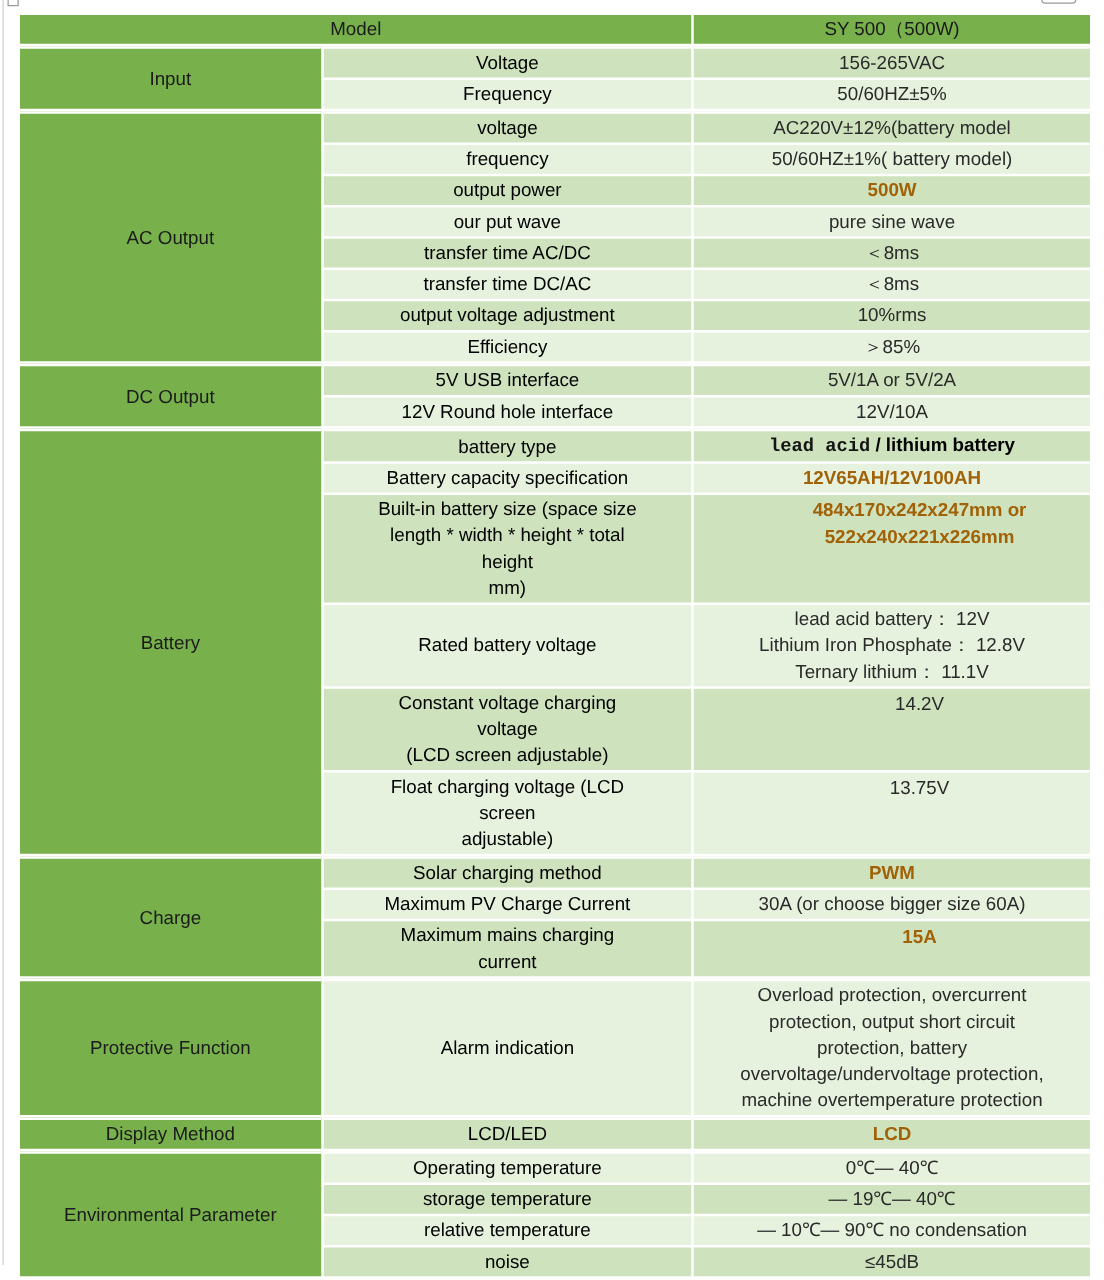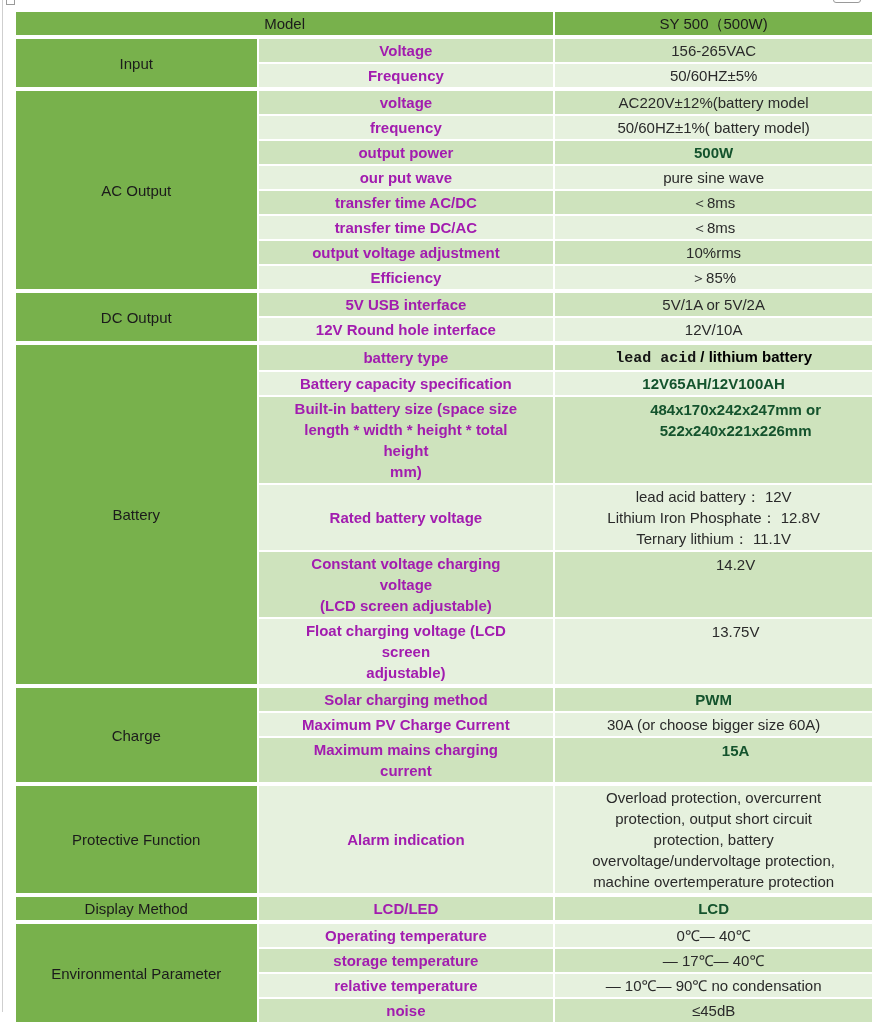--- a/index.html
+++ b/index.html
@@ -18,22 +18,22 @@
   col.c1{width:240px;} col.c2{width:294px;} col.c3{width:316px;}
   td{
     text-align:center;vertical-align:middle;
     font-size:15px;line-height:21px;color:#2a2a2a;
     padding:1px 4px;height:21px;white-space:pre-line;
     overflow:hidden;
   }
   td.green{background:#78b14c;color:#1b1b1b;}
   td.dark{background:#cee3bd;}
   td.light{background:#e6f1de;}
-  td.param{font-weight:700;color:#a21caf;}
-  td.vbold{font-weight:700;color:#14532d;}
+  td.param{font-weight:400;color:#000000;}
+  td.vbold{font-weight:700;color:#a16207;}
   td.gstart{border-top:2px solid #ffffff;}
   td.vtop{vertical-align:top;padding-top:2px;padding-left:48px;}
   .bseg{font-weight:700;color:#151515;font-family:Liberation Mono, monospace;}
   .rseg{font-weight:700;color:#000000;}
 </style>
 </head>
 <body>
 
 <div class="page-edge-line"></div>
 <div class="handle tl"></div>
@@ -164,21 +164,21 @@
         <td class="param dark gstart">LCD/LED</td>
         <td class="dark gstart vbold">LCD</td>
       </tr>
       <tr>
         <td rowspan="4" class="green gstart">Environmental Parameter</td>
         <td class="param light gstart">Operating temperature</td>
         <td class="light gstart">0℃— 40℃</td>
       </tr>
       <tr>
         <td class="param dark">storage temperature</td>
-        <td class="dark">— 17℃— 40℃</td>
+        <td class="dark">— 19℃— 40℃</td>
       </tr>
       <tr>
         <td class="param light">relative temperature</td>
         <td class="light">— 10℃— 90℃ no condensation</td>
       </tr>
       <tr>
         <td class="param dark">noise</td>
         <td class="dark">≤45dB</td>
       </tr>
     </tbody>

